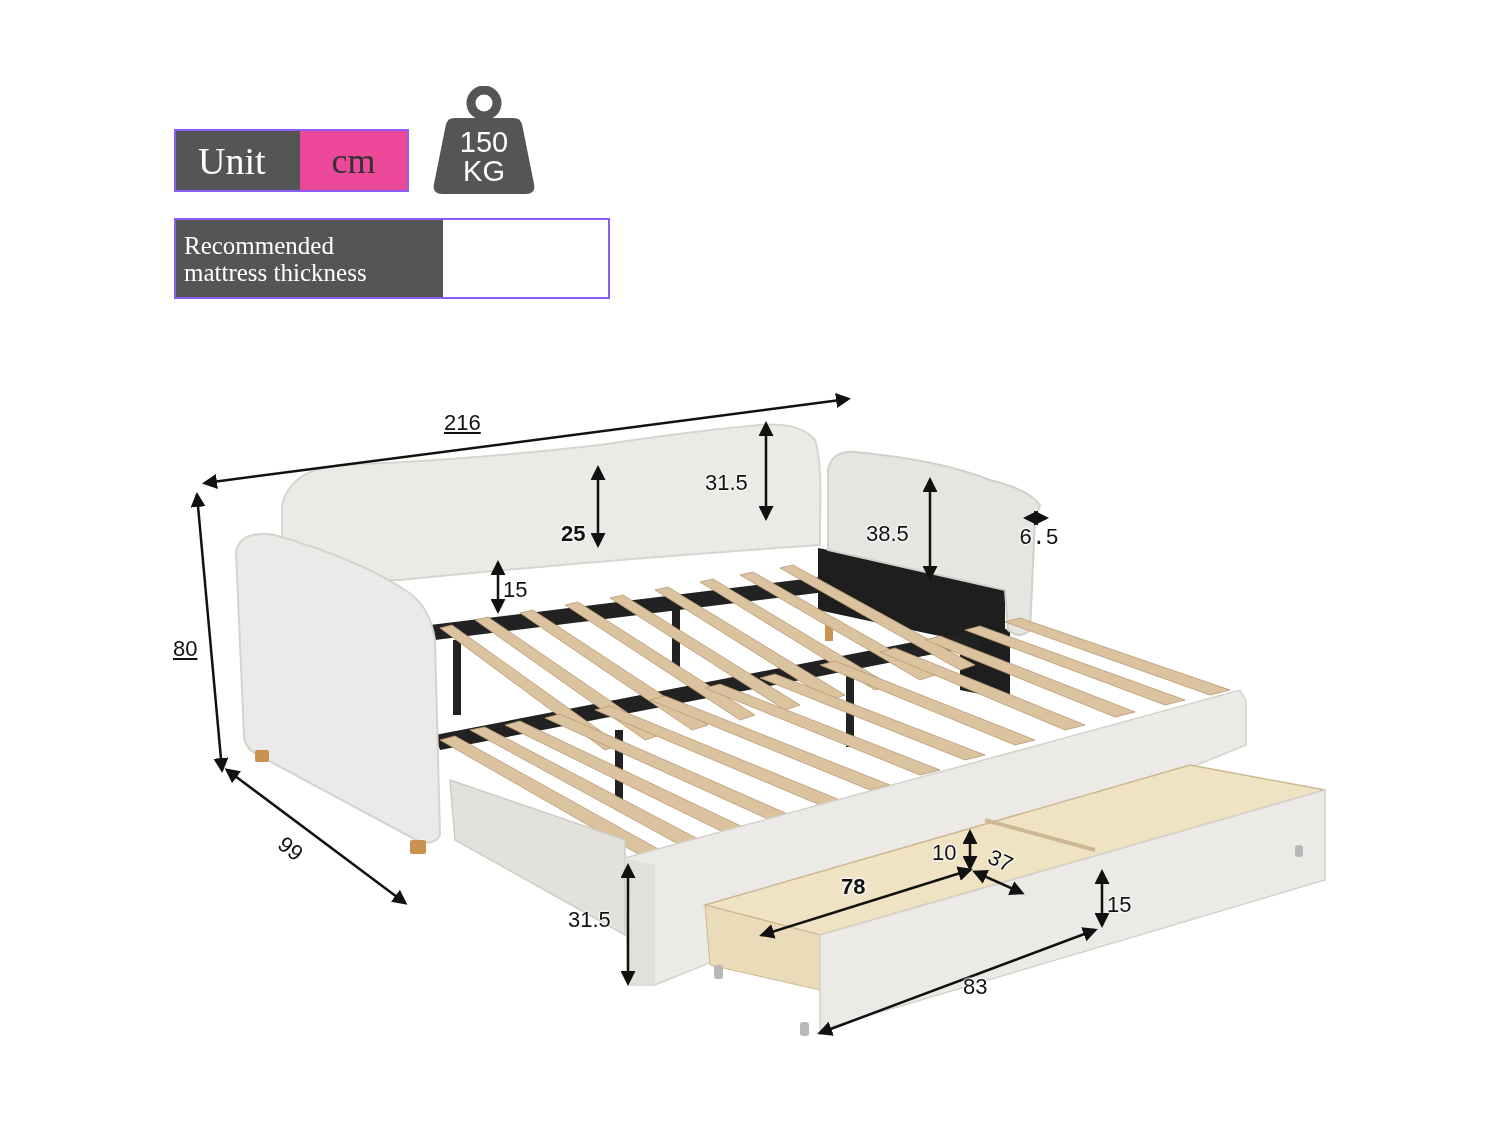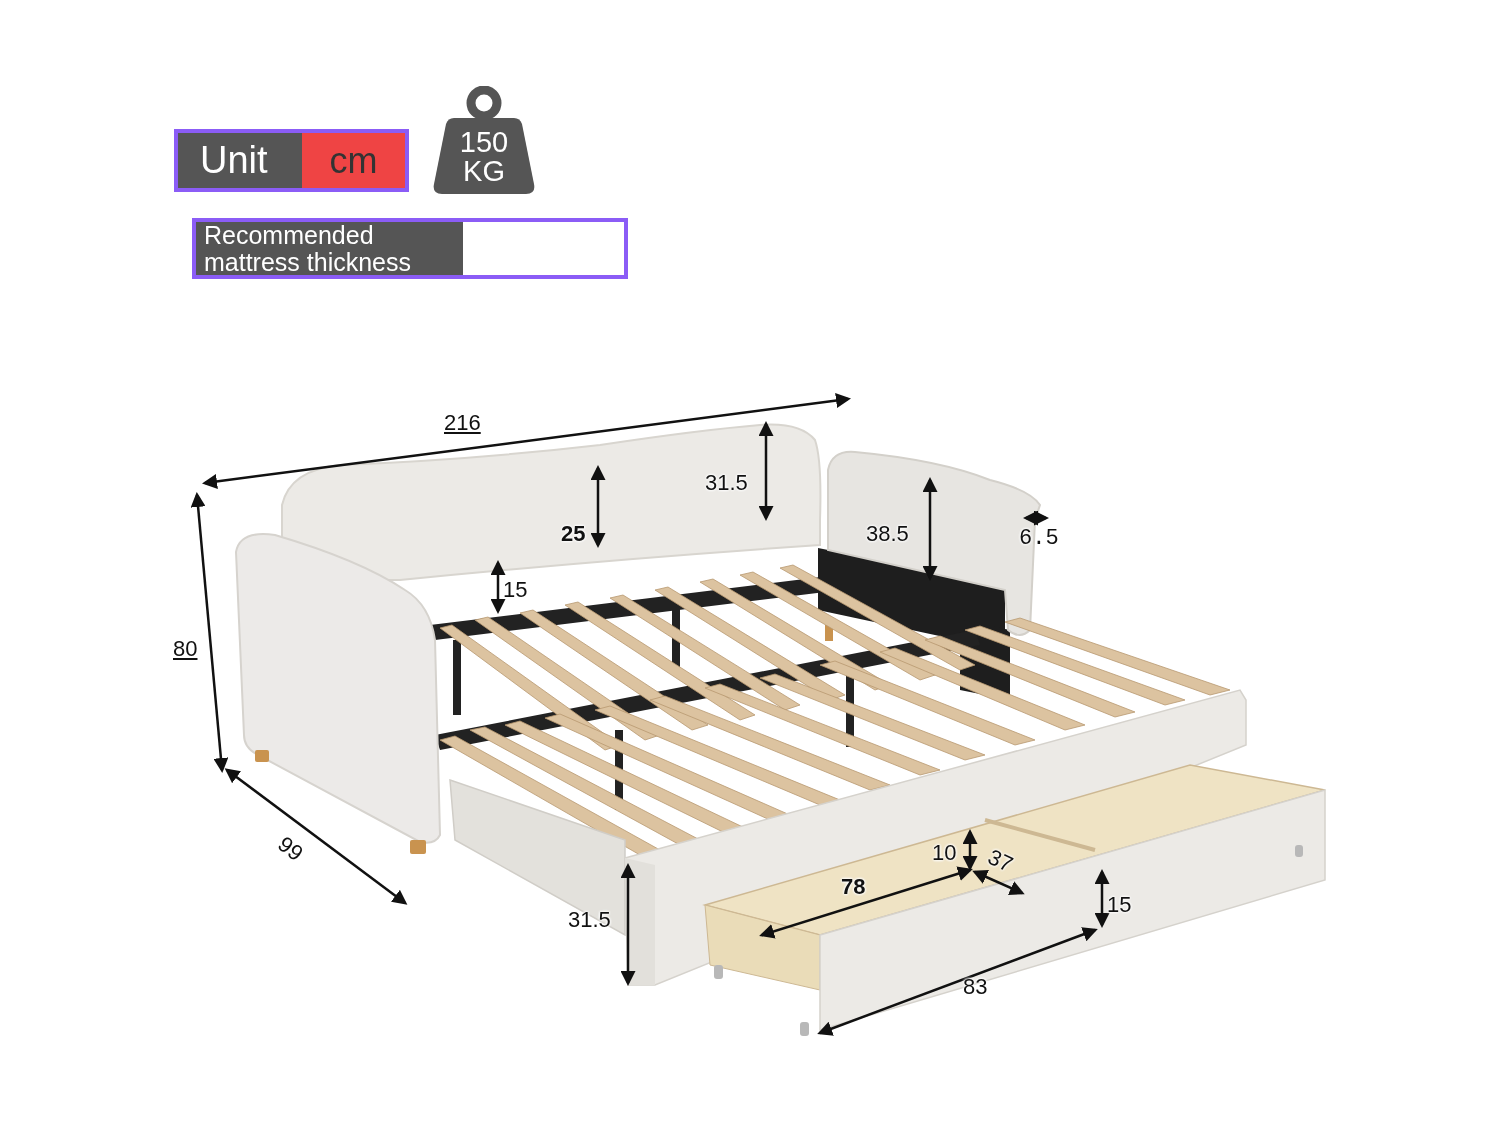--- a/index.html
+++ b/index.html
@@ -1,23 +1,23 @@
 <!DOCTYPE html>
 <html><head>
 <meta charset="utf-8">
 <style>
   html, body { margin:0; padding:0; background:#ffffff; }
   body { width:1500px; height:1125px; position:relative; overflow:hidden; font-family:"Liberation Sans", sans-serif; color:#111; }
-  .spec-box { position:absolute; display:flex; border:4px solid #8b5cf6; box-sizing:border-box; }
+  .spec-box { position:absolute; display:flex; border:2px solid #8b5cf6; box-sizing:border-box;font-family:Liberation Serif, serif; }
   .spec-label { background:#555555; color:#fff; display:flex; align-items:center; box-sizing:border-box; }
-  .spec-value { background:#ef4444; color:#333; display:flex; align-items:center; justify-content:center; box-sizing:border-box;text-align:center; }
+  .spec-value { background:#ec4899; color:#333; display:flex; align-items:center; justify-content:center; box-sizing:border-box;text-align:center; }
   #unit-box { left:174px; top:129px; width:235px; height:63px; }
   #unit-box .spec-label { width:124px; font-size:38px; padding-left:22px; }
   #unit-box .spec-value { flex:1; font-size:36px; }
-  #mattress-box { left:174px; top:218px; width:436px; height:61px;margin-left:18px; }
+  #mattress-box { left:174px; top:218px; width:436px; height:81px; }
   #mattress-box .spec-label { width:267px; font-size:25px; line-height:27px; padding-left:8px; }
   #mattress-box .spec-value { flex:1; font-size:30px; }
   #weight { position:absolute; left:432px; top:86px; width:104px; height:110px; }
   #weight-text { position:absolute; left:432px; top:128px; width:104px; text-align:center; color:#fff; font-size:29px; line-height:29px; font-weight:normal; }
   svg#diagram { position:absolute; left:0; top:0; }
   .dim { position:absolute; font-size:22px; color:#111; white-space:nowrap; text-shadow: 0 0 3px #fff, 0 0 3px #fff, 0 0 3px #fff; }
 </style>
 </head>
 <body>
 

